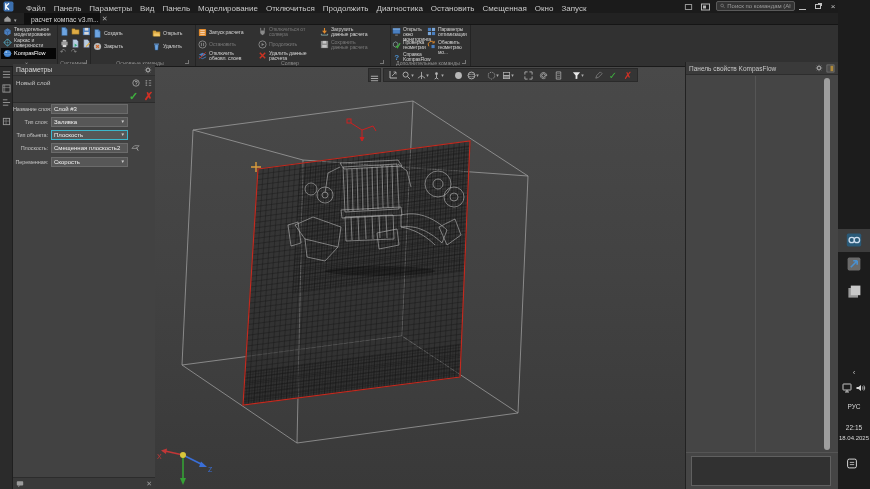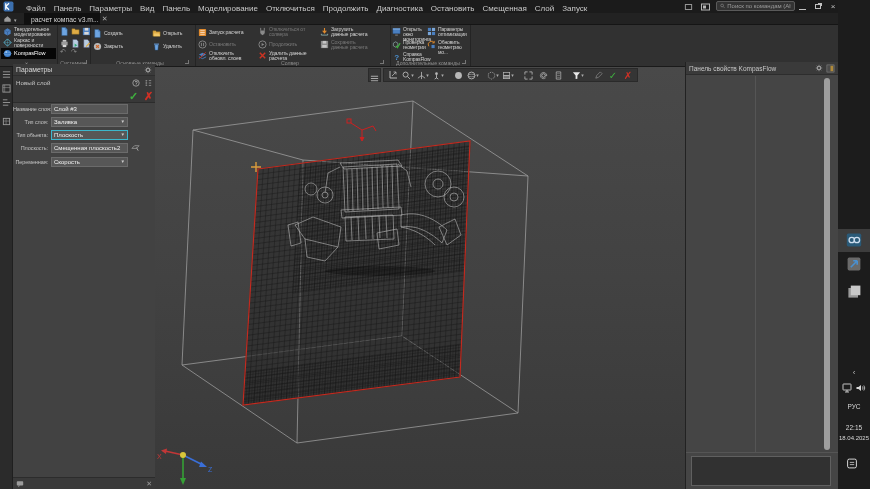--- a/index.html
+++ b/index.html
@@ -90,21 +90,21 @@
       <span>Панель</span>
       <span>Параметры</span>
       <span>Вид</span>
       <span>Панель</span>
       <span>Моделирование</span>
       <span>Отключиться</span>
       <span>Продолжить</span>
       <span>Диагностика</span>
       <span>Остановить</span>
       <span>Смещенная</span>
-      <span>Слой</span>
+      <span>Окно</span>
       <span>Запуск</span>
     </div>
     <span class="abs ic" style="left:684px;top:3px;width:9px;height:8px">
         <svg viewBox="0 0 10 10" xmlns="http://www.w3.org/2000/svg">
           <rect x="1" y="2" width="8" height="6" fill="none" stroke="#b5b5b5"></rect>
         </svg>
       </span>
     <span class="abs ic" style="left:700px;top:2px;width:11px;height:10px">
         <svg viewBox="0 0 10 10" xmlns="http://www.w3.org/2000/svg">
           <rect x="1" y="2" width="8" height="6" fill="none" stroke="#b5b5b5"></rect>

